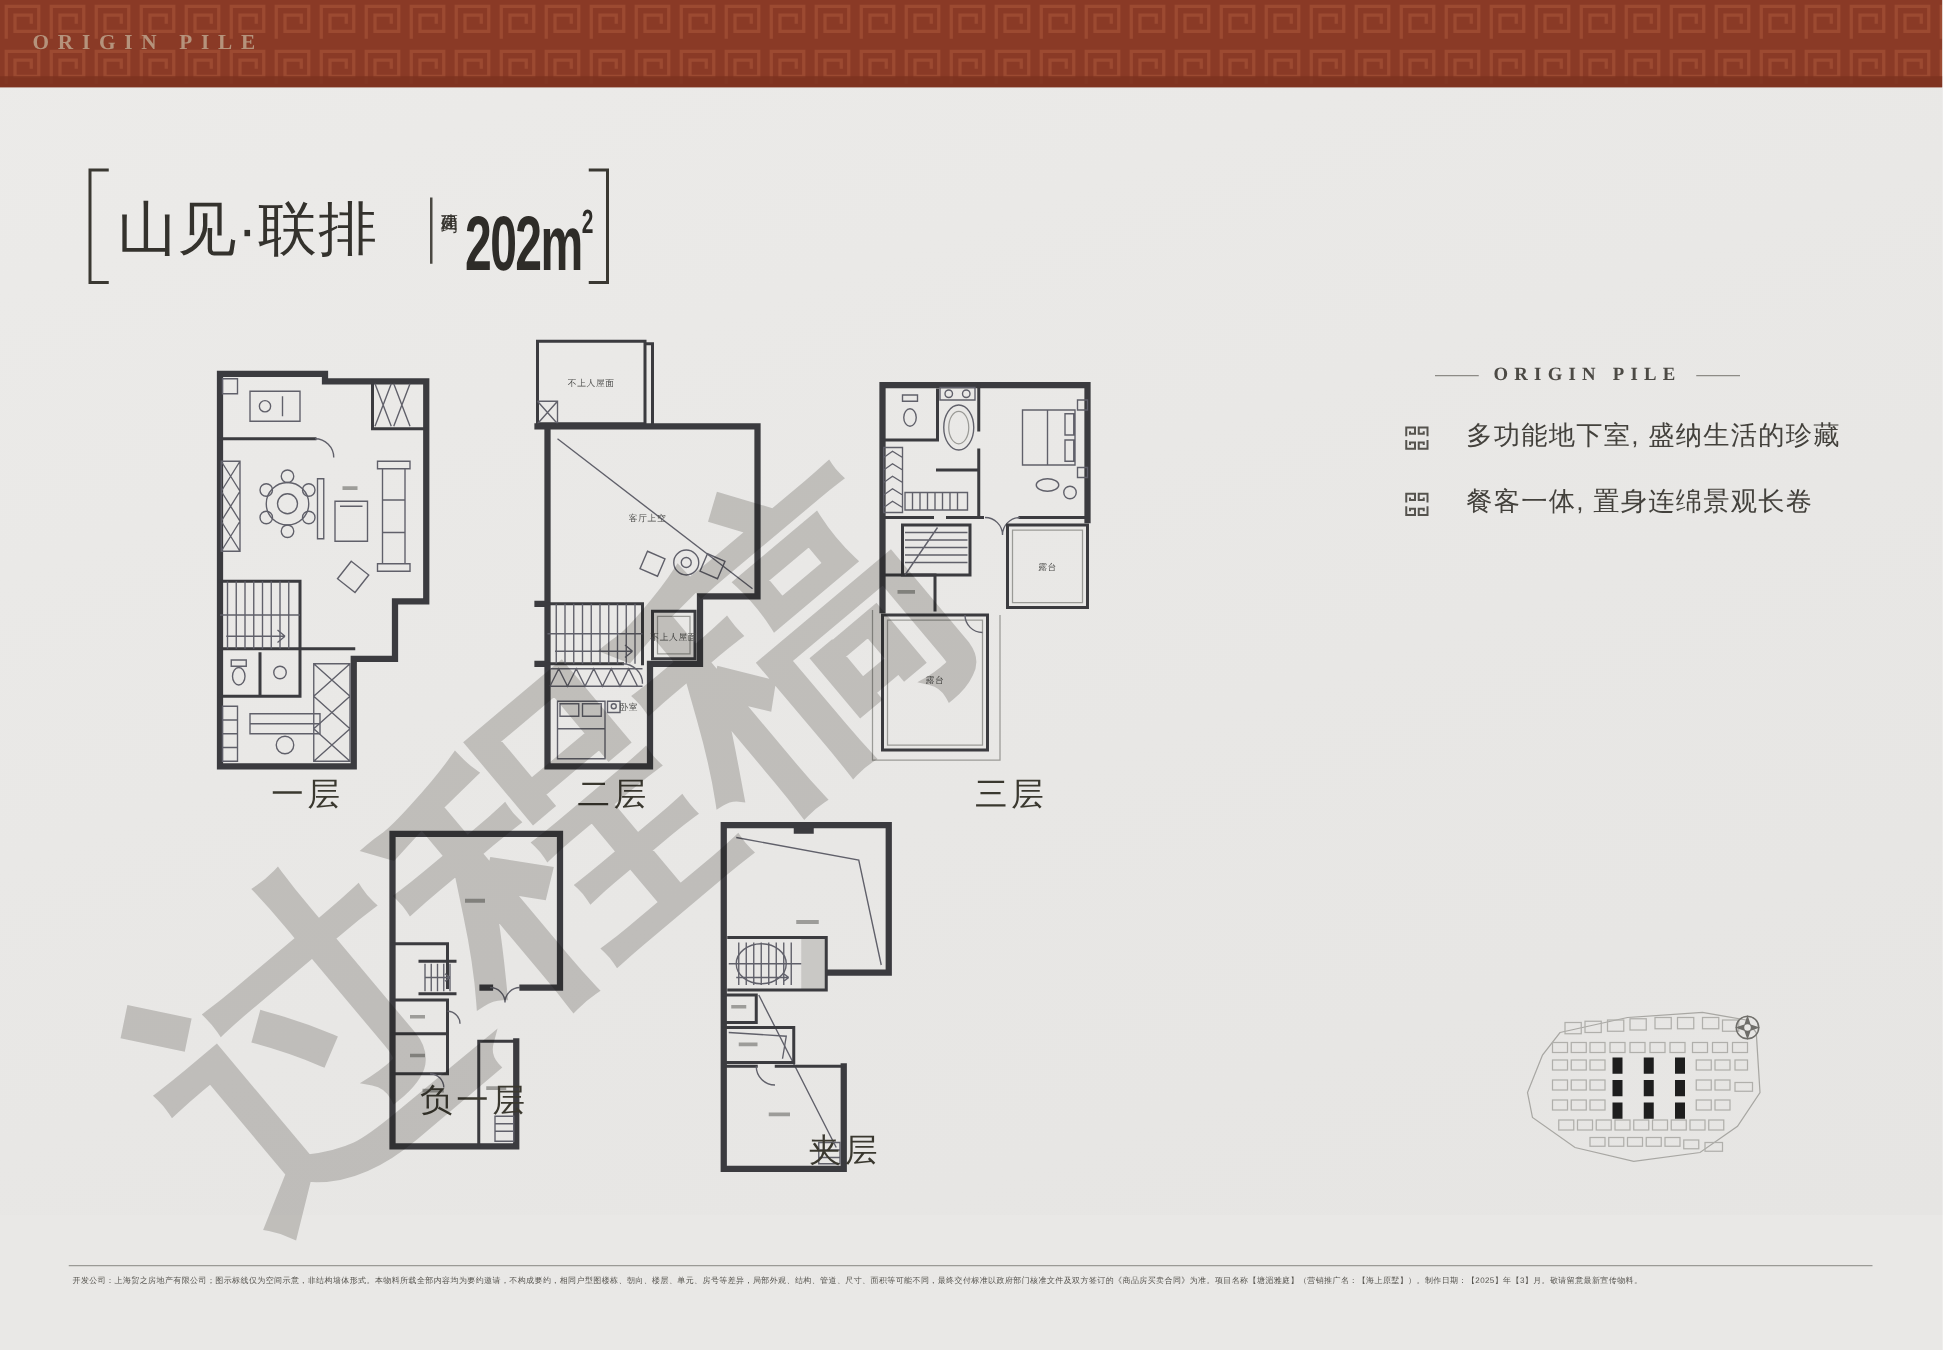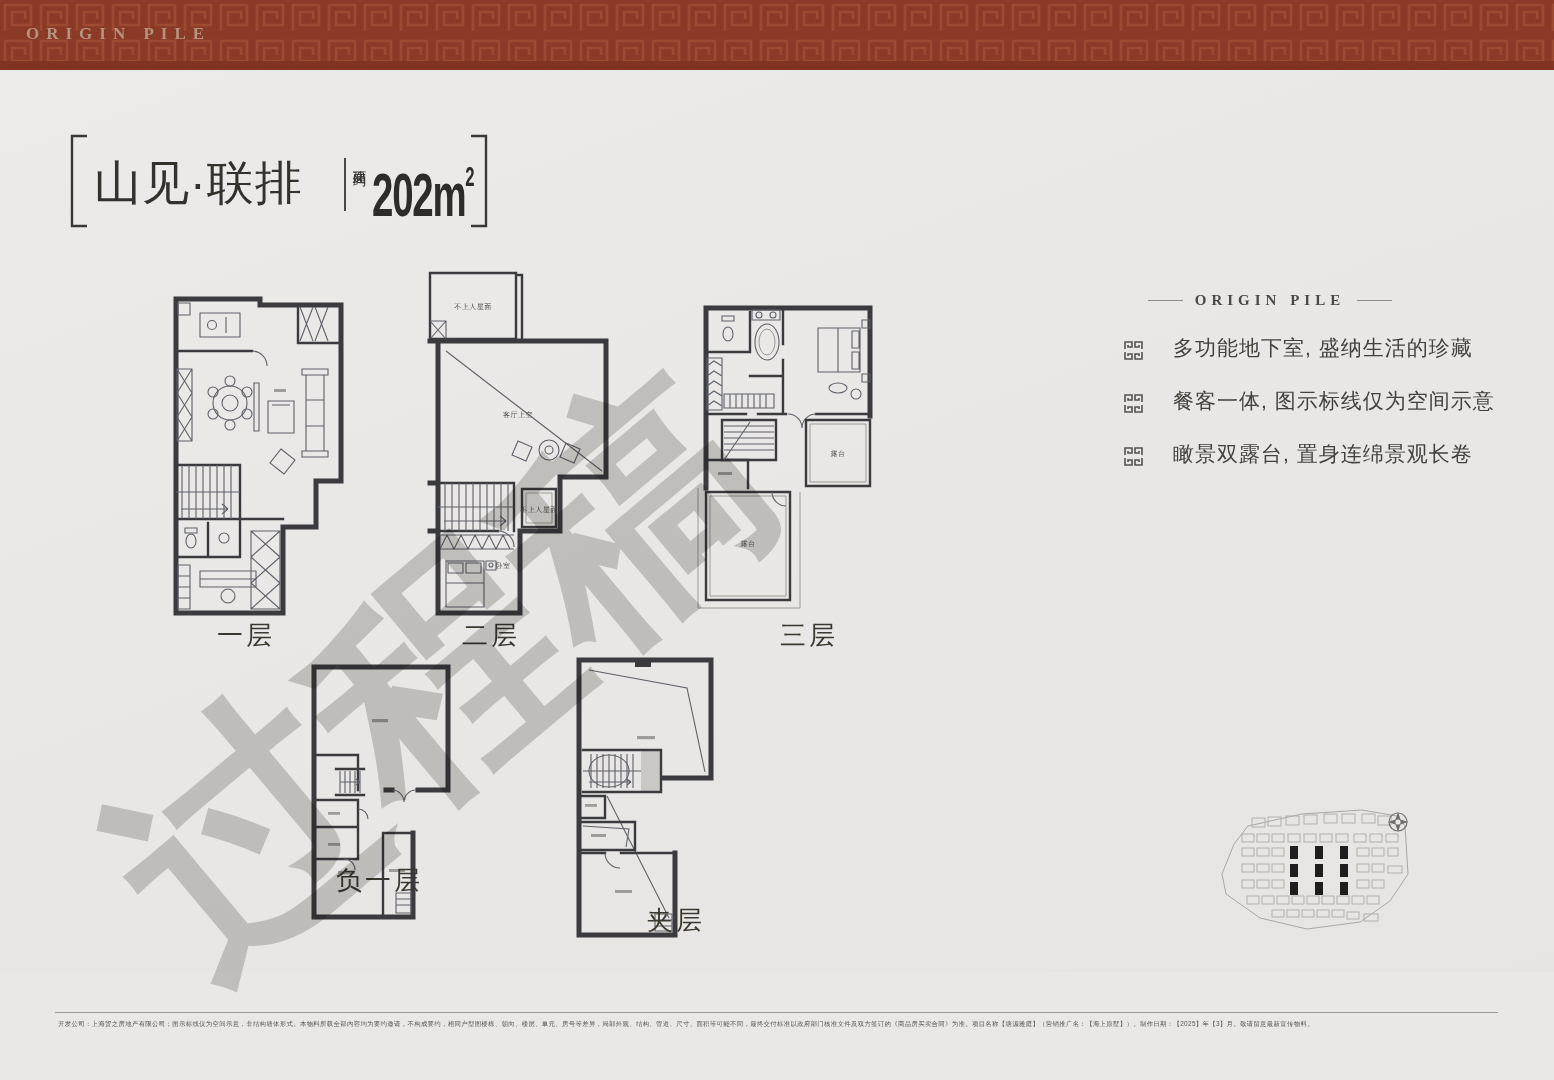--- a/index.html
+++ b/index.html
@@ -206,27 +206,21 @@
     <li>
       <svg class="blt" width="23" height="23" viewBox="0 0 23 23">
           <path fill="none" stroke="#55534e" stroke-width="1.6" d="M3,10 V3 H10 V8 H6 V6 M3,13 V20 H10 V15 H6 V17 M20,10 V3 H13 V8 H17 V6 M20,13 V20 H13 V15 H17 V17"></path>
         </svg>
       <span class="hl-txt">多功能地下室, 盛纳生活的珍藏</span>
     </li>
     <li>
       <svg class="blt" width="23" height="23" viewBox="0 0 23 23">
           <path fill="none" stroke="#55534e" stroke-width="1.6" d="M3,10 V3 H10 V8 H6 V6 M3,13 V20 H10 V15 H6 V17 M20,10 V3 H13 V8 H17 V6 M20,13 V20 H13 V15 H17 V17"></path>
         </svg>
-      <span class="hl-txt">餐客一体, 图示标线仅为空间示意</span>
-    </li>
-    <li>
-      <svg class="blt" width="23" height="23" viewBox="0 0 23 23">
-          <path fill="none" stroke="#55534e" stroke-width="1.6" d="M3,10 V3 H10 V8 H6 V6 M3,13 V20 H10 V15 H6 V17 M20,10 V3 H13 V8 H17 V6 M20,13 V20 H13 V15 H17 V17"></path>
-        </svg>
-      <span class="hl-txt">瞰景双露台, 置身连绵景观长卷</span>
+      <span class="hl-txt">餐客一体, 置身连绵景观长卷</span>
     </li>
   </ul>
 
   <svg class="siteplan" width="210" height="145" viewBox="0 0 210 145">
     <path fill="none" stroke="#a8a7a3" stroke-width="1" d="M36,30 L90,18 L150,14 L185,20 L193,30 L196,78 L178,105 L148,126 L95,133 L48,122 L14,98 L10,78 L22,48 Z"></path>
     <g fill="none" stroke="#b0afab" stroke-width="1">
       <rect x="40" y="22" width="13" height="9"></rect>
         <rect x="56" y="21" width="13" height="9"></rect>
         <rect x="74" y="20" width="13" height="9"></rect>
         <rect x="92" y="19" width="13" height="9"></rect>

